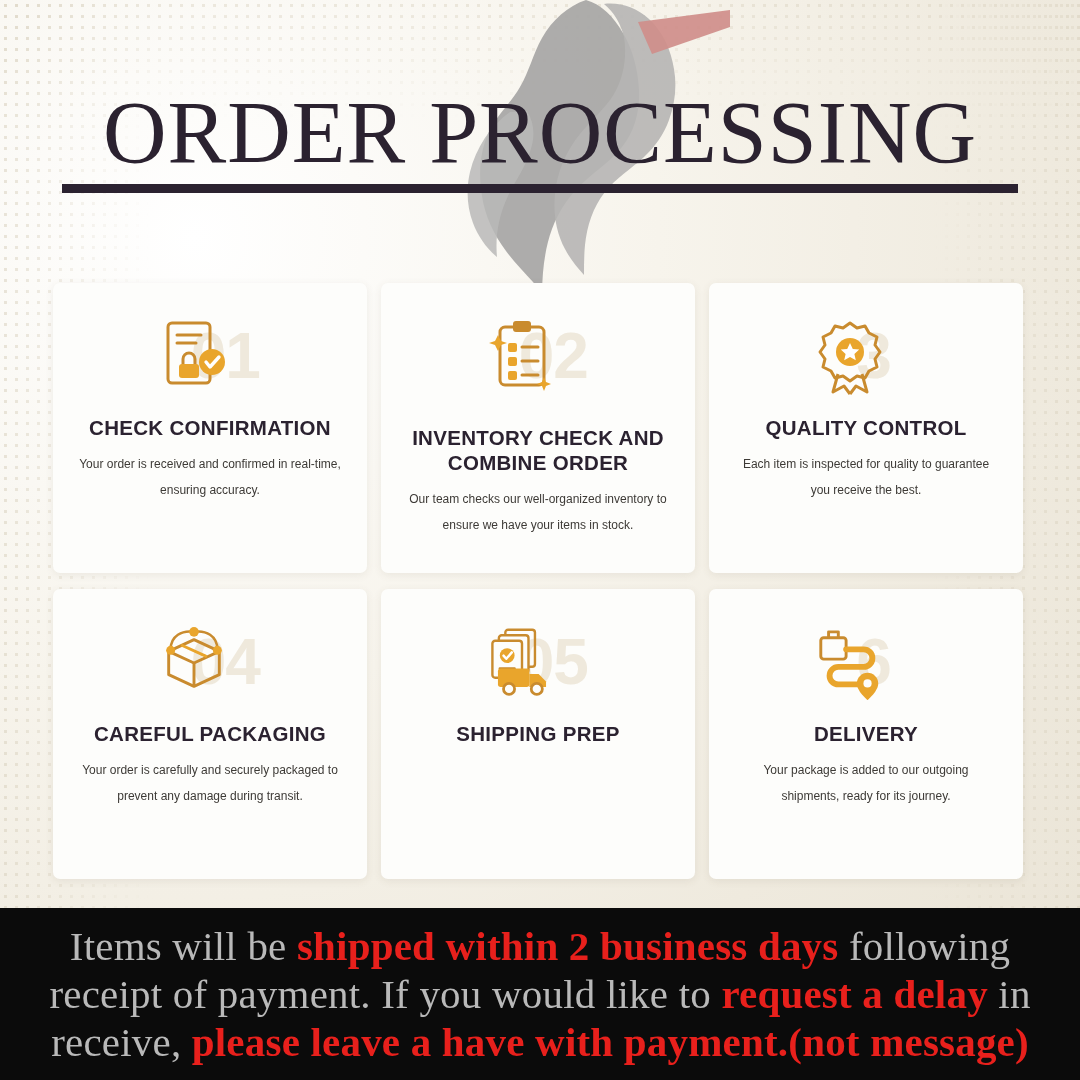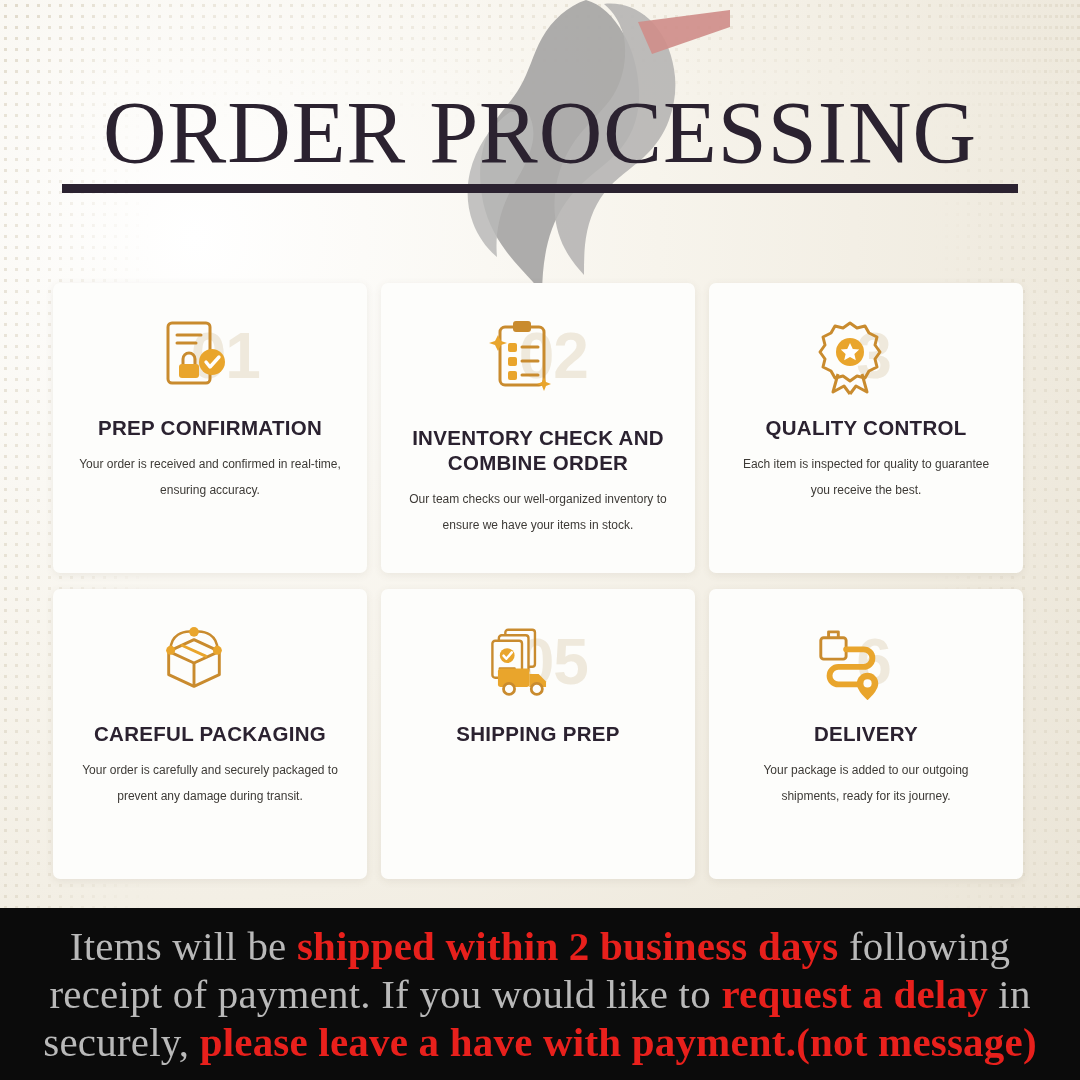--- a/index.html
+++ b/index.html
@@ -212,21 +212,21 @@
             <line x1="19" y1="16" x2="43" y2="16" stroke="#c98b2e" stroke-width="3" stroke-linecap="round"></line>
             <line x1="19" y1="24" x2="38" y2="24" stroke="#c98b2e" stroke-width="3" stroke-linecap="round"></line>
             <path d="M25 46 v-6 a6 6 0 0 1 12 0 v6" fill="none" stroke="#c98b2e" stroke-width="3"></path>
             <rect x="21" y="45" width="20" height="14" rx="3" fill="#e9a52c"></rect>
             <circle cx="54" cy="43" r="13" fill="#e9a52c"></circle>
             <path d="M48 43 l4 5 l9 -10" fill="none" stroke="#ffffff" stroke-width="3.4" stroke-linecap="round" stroke-linejoin="round"></path>
           </svg>
         </div>
         <div class="step-number">01</div>
       </div>
-      <div class="card-title">PREP CONFIRMATION</div>
+      <div class="card-title">CHECK CONFIRMATION</div>
       <div class="card-desc">Your order is received and confirmed in real-time, ensuring accuracy.</div>
     </div>
 
     <div class="card">
       <div class="card-icon-row">
         <div class="icon-wrap">
           <svg viewBox="0 0 72 76" width="72" height="76" aria-hidden="true">
             <rect x="14" y="8" width="44" height="58" rx="5" fill="none" stroke="#c98b2e" stroke-width="3"></rect>
             <rect x="27" y="2" width="18" height="11" rx="3" fill="#c98b2e"></rect>
             <rect x="22" y="24" width="9" height="9" rx="2" fill="#e9a52c"></rect>
@@ -269,20 +269,21 @@
             <path d="M12 26 l26 -12 l26 12 v24 l-26 12 l-26 -12 z" fill="none" stroke="#c98b2e" stroke-width="3" stroke-linejoin="round"></path>
             <path d="M12 26 l26 12 l26 -12" fill="none" stroke="#c98b2e" stroke-width="3" stroke-linejoin="round"></path>
             <line x1="38" y1="38" x2="38" y2="62" stroke="#c98b2e" stroke-width="3"></line>
             <path d="M26 20 l24 11" stroke="#e9a52c" stroke-width="3" stroke-linecap="round"></path>
             <path d="M14 24 C14 10 26 4 38 6 C50 4 62 10 62 24" fill="none" stroke="#c98b2e" stroke-width="2.6"></path>
             <circle cx="38" cy="6" r="5" fill="#e9a52c"></circle>
             <circle cx="14" cy="25" r="4.6" fill="#e9a52c"></circle>
             <circle cx="62" cy="25" r="4.6" fill="#e9a52c"></circle>
           </svg>
         </div>
+        <div class="step-number">04</div>
       </div>
       <div class="card-title">CAREFUL PACKAGING</div>
       <div class="card-desc">Your order is carefully and securely packaged to prevent any damage during transit.</div>
     </div>
 
     <div class="card">
       <div class="card-icon-row">
         <div class="icon-wrap">
           <svg viewBox="0 0 80 76" width="80" height="76" aria-hidden="true">
             <rect x="22" y="2" width="32" height="40" rx="3" fill="none" stroke="#c98b2e" stroke-width="2.6"></rect>
@@ -318,16 +319,16 @@
       <div class="card-title">DELIVERY</div>
       <div class="card-desc">Your package is added to our outgoing shipments, ready for its journey.</div>
     </div>
 
   </div>
 
   <div id="footer">
     <div id="footer-text">
       <span class="nowrapline"><span>Items will be </span><span class="hl">shipped within 2 business days</span><span> following</span></span>
       <span class="nowrapline"><span>receipt of payment. If you would like to </span><span class="hl">request a delay</span><span> in</span></span>
-      <span class="nowrapline"><span>securely, </span><span class="hl">please leave a have with payment.(not message)</span></span>
+      <span class="nowrapline"><span>receive, </span><span class="hl">please leave a have with payment.(not message)</span></span>
     </div>
   </div>
 </div>
 
 </body></html>

